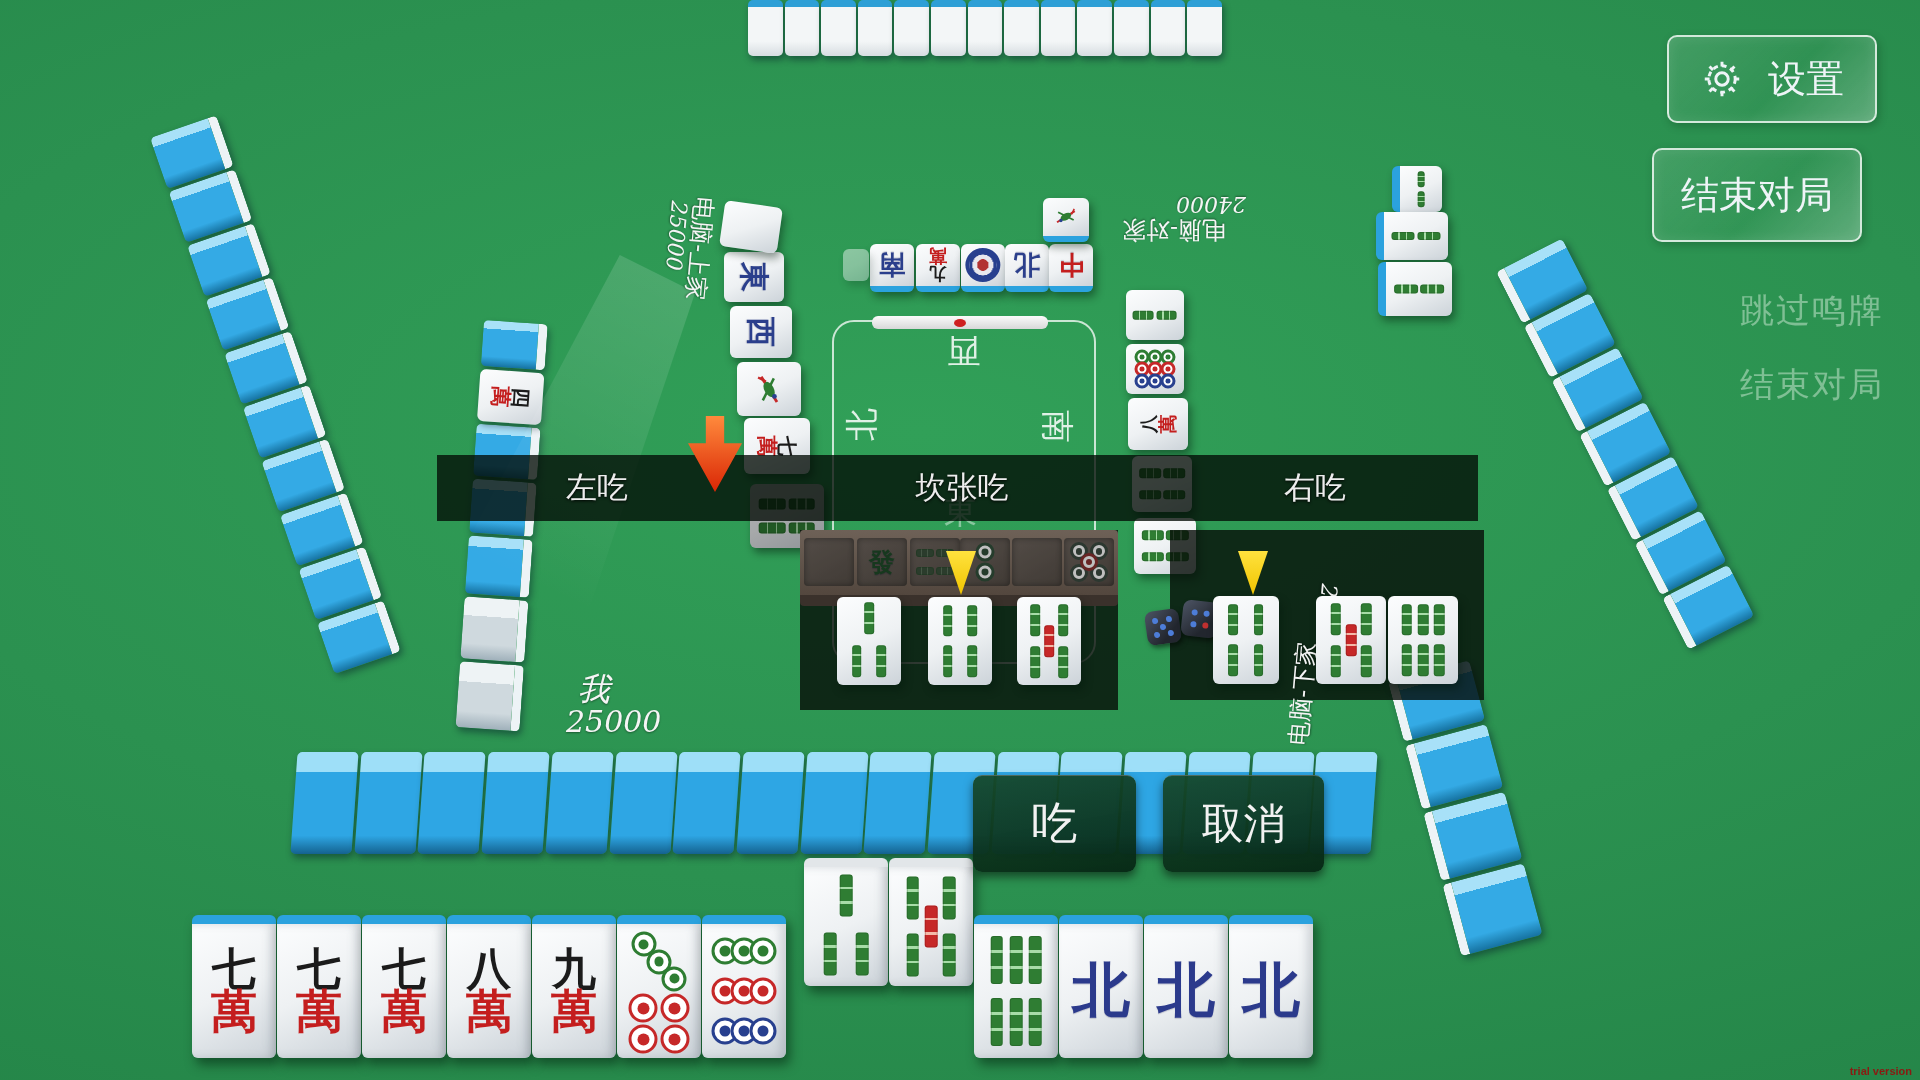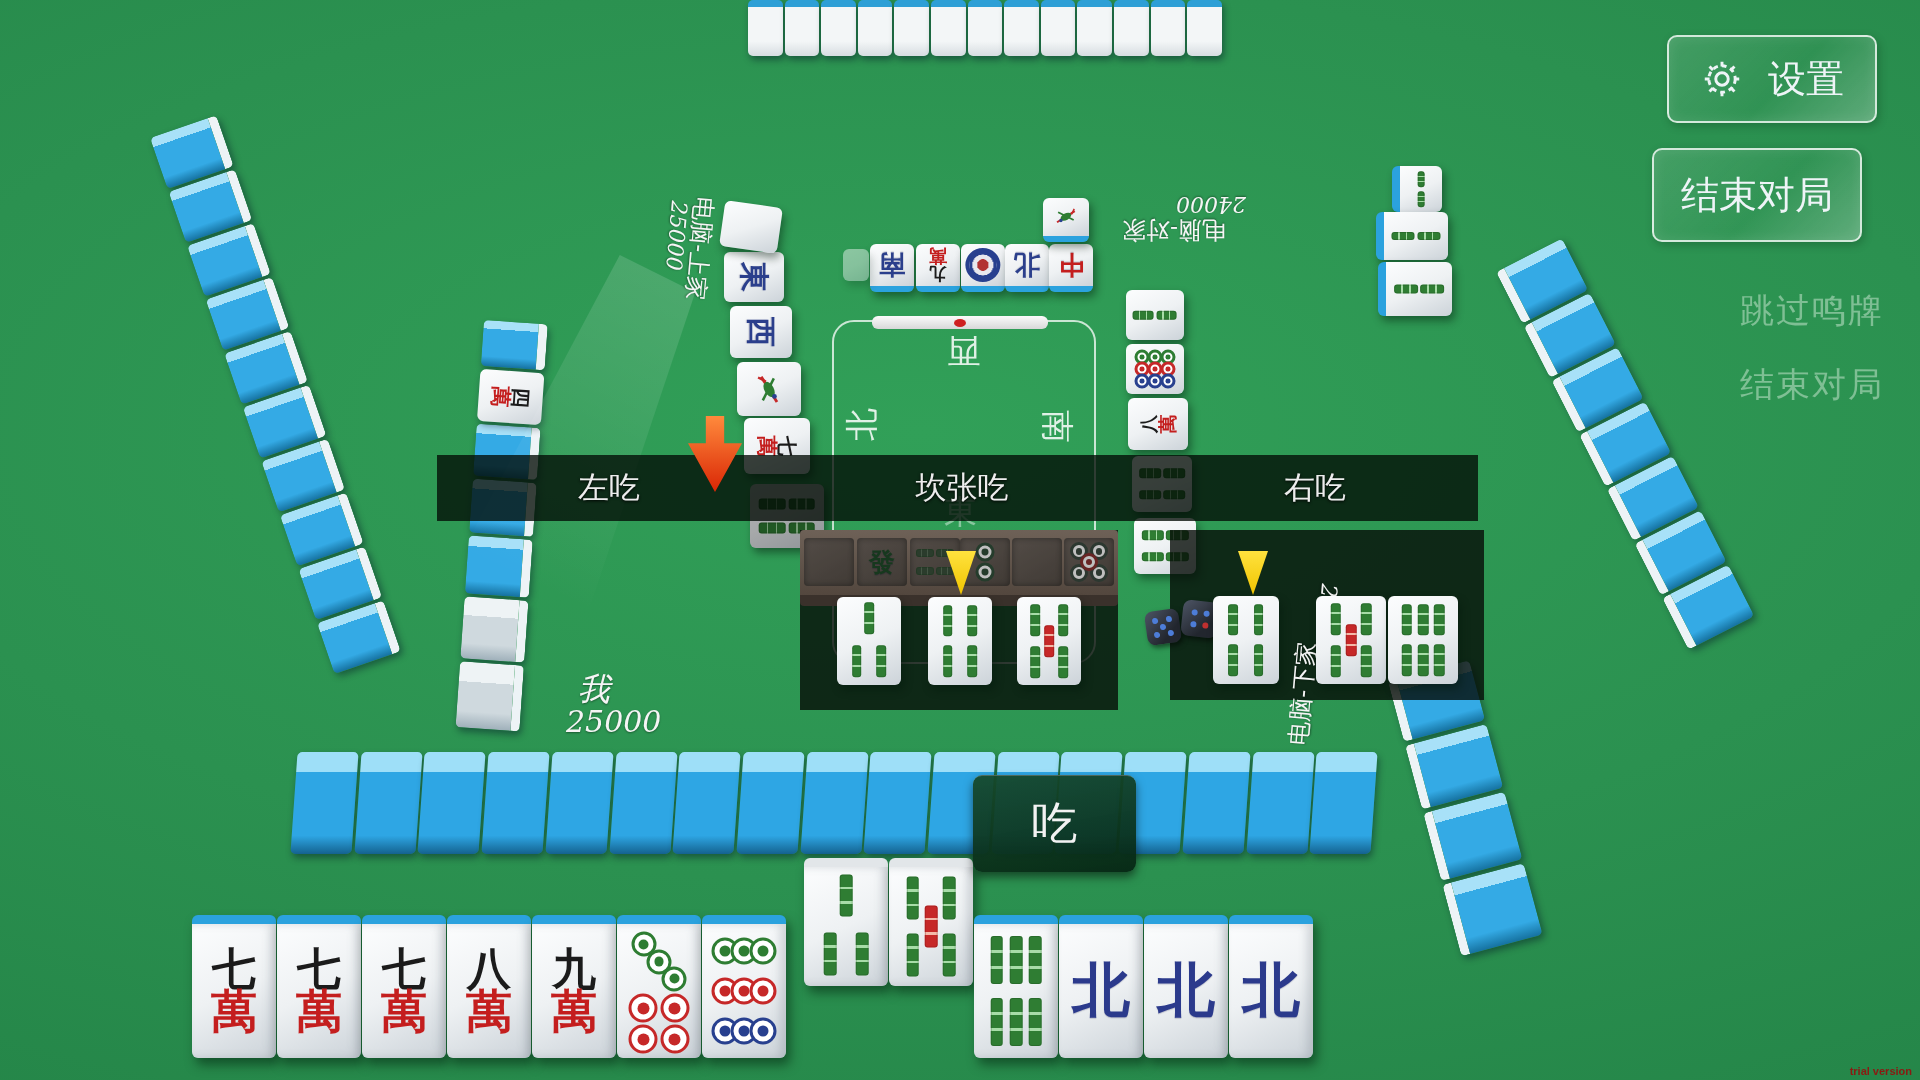--- a/index.html
+++ b/index.html
@@ -92,21 +92,21 @@
   <div class="faintopt" style="left:1740px;top:362px">结束对局</div>
 
   <div class="ctr-ring"></div>
   <div class="dealer-stick"></div>
   <div class="seatw" style="left:947px;top:328px;transform:rotate(180deg)">西</div>
   <div class="seatw" style="left:846px;top:402px;transform:rotate(-90deg)">北</div>
   <div class="seatw" style="left:1040px;top:404px;transform:rotate(90deg)">南</div>
   <div class="seatw" style="left:944px;top:490px;opacity:.5">東</div>
 
   <div class="band">
-    <span style="left:172px">左吃</span>
+    <span style="left:160px">左吃</span>
     <span style="left:525px">坎张吃</span>
     <span style="left:878px">右吃</span>
   </div>
 
   <div class="panel" style="left:800px;top:530px;width:318px;height:180px">
     <div class="tray"></div>
   </div>
   <div class="panel" style="left:1170px;top:530px;width:314px;height:170px"></div>
   <div class="arrow-y" style="left:946px;top:551px"></div>
   <div class="arrow-y" style="left:1238px;top:551px"></div>
@@ -118,20 +118,21 @@
   <div class="scorelbl" style="left:720px;top:198px;font-size:24px;transform:rotate(95deg);transform-origin:left top">电脑-上家</div>
   <div class="scorelbl" style="left:692px;top:202px;font-size:22px;font-style:italic;font-family:'DejaVu Serif',serif;transform:rotate(95deg);transform-origin:left top">25000</div>
   <div class="scorelbl" style="left:1122px;top:214px;font-size:24px;transform:rotate(180deg)">电脑-对家</div>
   <div class="scorelbl" style="left:1176px;top:192px;font-size:22px;font-style:italic;font-family:'DejaVu Serif',serif;transform:rotate(180deg)">24000</div>
   <div class="scorelbl" style="left:1282px;top:744px;font-size:24px;transform:rotate(-85deg);transform-origin:left top;z-index:7">电脑-下家</div>
   <div class="scorelbl" style="left:1342px;top:585px;font-size:22px;font-style:italic;font-family:'DejaVu Serif',serif;transform:rotate(95deg);transform-origin:left top;z-index:7">25000</div>
   <div class="scorelbl" style="left:578px;top:668px;font-size:32px;font-style:italic;font-family:'DejaVu Serif',serif">我</div>
   <div class="scorelbl" style="left:566px;top:704px;font-size:30px;font-style:italic;font-family:'DejaVu Serif',serif">25000</div>
 
   <div class="greenbtn" style="left:973px;top:775px;width:163px;height:96px;font-size:46px">吃</div>
+  <div class="greenbtn" style="left:1163px;top:775px;width:161px;height:96px;font-size:42px">取消</div>
 
   <div class="die" style="left:1146px;top:610px;width:34px;height:34px;transform:rotate(-8deg)">
     <span class="pip" style="left:30%;top:30%;background:#4d7dd8"></span>
     <span class="pip" style="left:70%;top:30%;background:#4d7dd8"></span>
     <span class="pip" style="left:50%;top:50%;background:#4d7dd8"></span>
     <span class="pip" style="left:30%;top:70%;background:#4d7dd8"></span>
     <span class="pip" style="left:70%;top:70%;background:#4d7dd8"></span>
   </div>
   <div class="die" style="left:1182px;top:601px;width:36px;height:36px;transform:rotate(6deg)">
     <span class="pip" style="left:32%;top:32%;background:#4d7dd8"></span>

